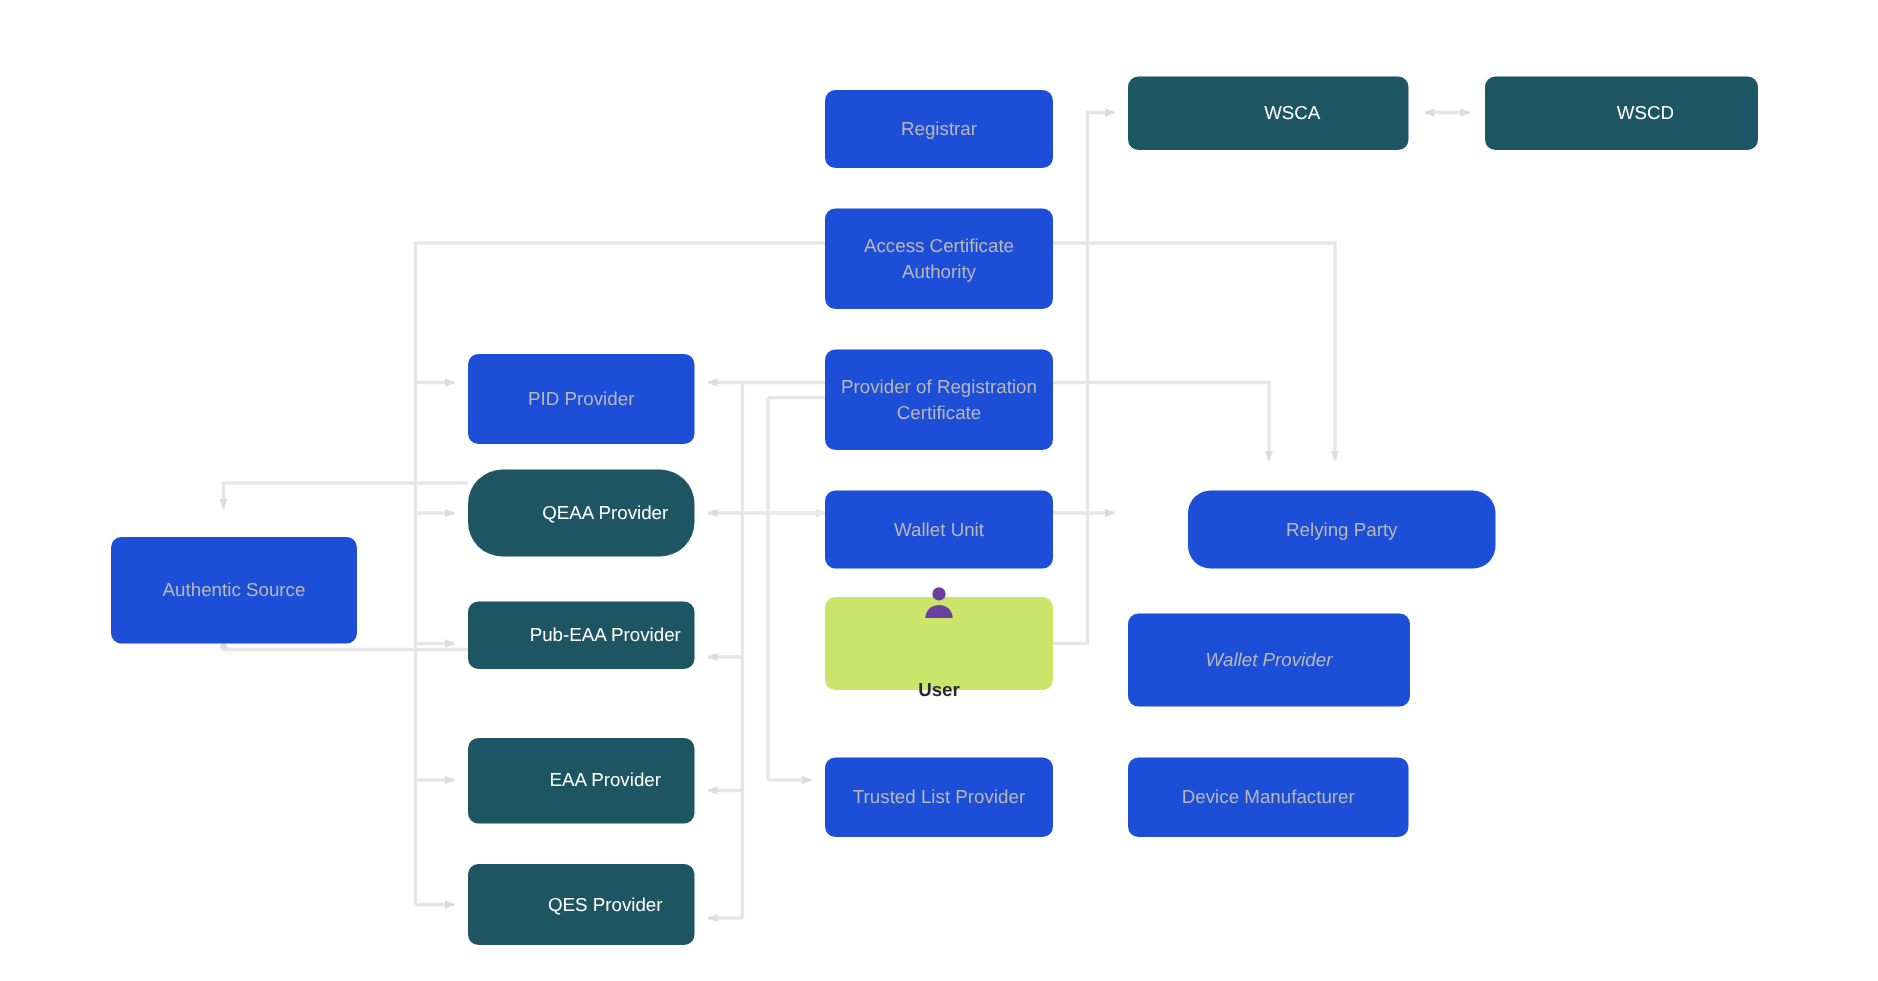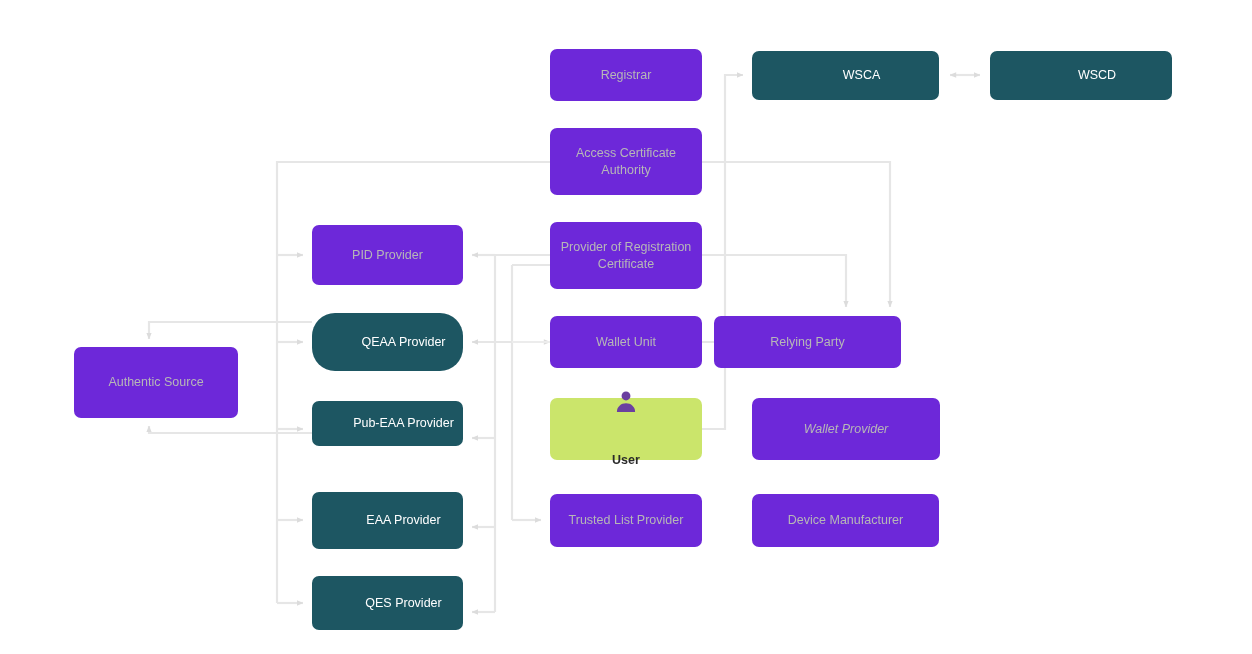--- a/index.html
+++ b/index.html
@@ -37,24 +37,25 @@
     text-align: center;
     line-height: 1.35;
     z-index: 2;
   }
   .node .label {
     display: block;
     padding: 0 8px;
     white-space: pre-line;
   }
   .node.muted {
-    background: #6d28d9;
+    background: #1d4ed8;
     color: #b7b7b7;
     font-size: 12.5px;
     font-weight: 400;
+    margin-top: 11px;
   }
   .node.primary {
     background: #1d5662;
     color: #ffffff;
     font-size: 12.5px;
     font-weight: 400;
     padding-left: 32px;
   }
   .node.highlight {
     background: #cbe56b;
@@ -179,21 +180,21 @@
       </div>
       <div class="node muted" style="left: 550px; top: 494px; width: 152px; height: 53px;">
         <span class="label">Trusted List Provider</span>
       </div>
       <div class="node primary" style="left: 752px; top: 51px; width: 187px; height: 49px;">
         <span class="label">WSCA</span>
       </div>
       <div class="node primary" style="left: 990px; top: 51px; width: 182px; height: 49px;">
         <span class="label">WSCD</span>
       </div>
-      <div class="node muted" style="left: 714px; top: 316px; width: 187px; height: 52px;">
+      <div class="node muted" style="left: 792px; top: 316px; width: 205px; height: 52px; border-radius: 15px;">
         <span class="label">Relying Party</span>
       </div>
       <div class="node muted" style="left: 752px; top: 398px; width: 188px; height: 62px; font-style: italic;">
         <span class="label">Wallet Provider</span>
       </div>
       <div class="node muted" style="left: 752px; top: 494px; width: 187px; height: 53px;">
         <span class="label">Device Manufacturer</span>
       </div>
     </div>
 

